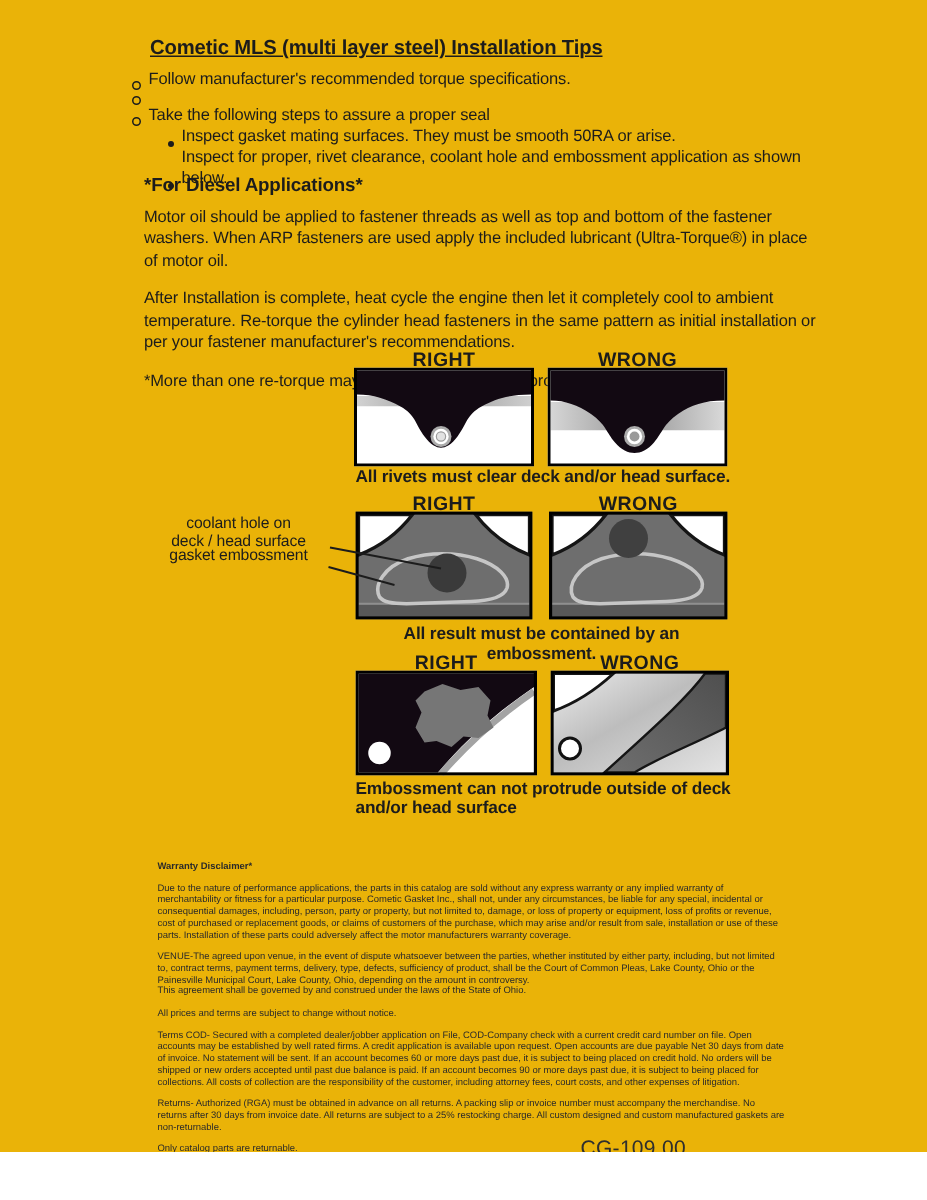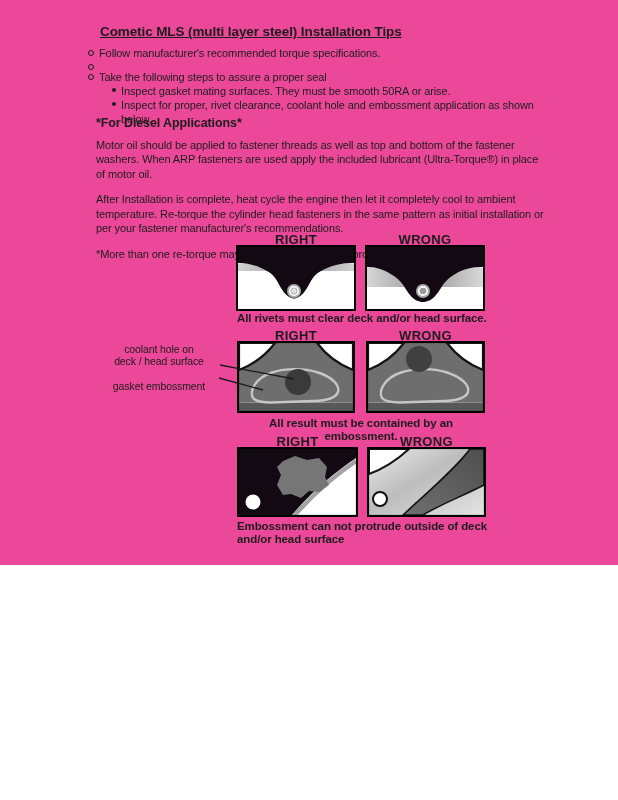--- a/index.html
+++ b/index.html
@@ -1,23 +1,23 @@
 <!DOCTYPE html>
 <html><head>
 <meta charset="utf-8">
 <style>
   html,body{margin:0;padding:0;background:#ffffff;}
   body{width:618px;height:800px;font-family:"Liberation Sans",sans-serif;color:#1c1c1c;}
-  .page{position:relative;width:618px;height:565px;background:#ec4899;overflow:hidden;}
+  .page{position:relative;width:618px;height:768px;background:#eab308;overflow:hidden;}
 
   .title{position:absolute;left:100px;top:24px;font-size:13.5px;font-weight:bold;
          text-decoration:underline;letter-spacing:-0.1px;white-space:nowrap;}
 
   .tips{position:absolute;left:88px;top:46px;width:468px;font-size:11px;line-height:14px;letter-spacing:-0.1px;}
-  .tip{display:flex;align-items:flex-start;}
+  .tip{display:flex;align-items:flex-end;}
   .marker-circle{flex:0 0 auto;width:4px;height:4px;border:1px solid #1c1c1c;border-radius:50%;margin:4px 5px 0 0;}
   .marker-dot{flex:0 0 auto;width:4px;height:4px;background:#1c1c1c;border-radius:50%;margin:4px 5px 0 2px;}
   .subtips{margin-left:22px;}
 
   .diesel{position:absolute;left:96px;top:116px;width:452px;font-size:11px;line-height:14.5px;letter-spacing:-0.1px;}
   .diesel .dh{font-size:12.5px;font-weight:bold;margin:0 0 7px 0;}
   .diesel p{margin:0 0 11px 0;}
 
   .diagrams{position:absolute;left:0;top:232px;width:618px;height:316px;padding-left:36px;}
   .dg-label{position:absolute;font-weight:bold;font-size:13px;text-align:center;letter-spacing:0.3px;}
@@ -119,21 +119,21 @@
 
     <div class="dg-caption" style="left:237px;top:80px;text-align:center;">All rivets must clear deck and/or head surface.</div>
 
     <div class="dg-label" style="left:237px;top:96px;width:118px;">RIGHT</div>
     <div class="dg-label" style="left:366px;top:96px;width:119px;">WRONG</div>
 
     <div class="side-label" style="left:100px;top:111px;width:118px;">
       <span style="display:block">coolant hole on</span>
       <span style="display:block">deck / head surface</span>
     </div>
-    <div class="side-label" style="left:100px;top:148px;width:118px;">gasket embossment</div>
+    <div class="side-label" style="left:100px;top:132px;width:118px;">gasket embossment</div>
 
     <div class="dg-box" style="left:237px;top:109px;width:118px;height:72px;">
       <svg viewBox="0 0 118 72" preserveAspectRatio="none">
         <rect x="0" y="0" width="118" height="72" fill="#6e6e6e"></rect>
         <rect x="2" y="62" width="114" height="8" fill="#585858"></rect>
         <line x1="2" y1="61.5" x2="116" y2="61.5" stroke="#8f8f8f" stroke-width="1.2"></line>
         <path d="M2,2 H38 C28,15 15,24 2,29 Z" fill="#ffffff" stroke="#151515" stroke-width="2.2"></path>
         <path d="M116,2 H80 C90,15 103,24 116,29 Z" fill="#ffffff" stroke="#151515" stroke-width="2.2"></path>
         <path d="M16,57 C12,49 19,37 35,31.5 C49,27 67,27 81,31.5 C95,36 103,44 101,51 C99,57 91,59.5 77,60 L34,61.5 C24,61.5 19,60.5 16,57 Z" fill="none" stroke="#c6c6c6" stroke-width="2.4"></path>
         <circle cx="61" cy="41" r="13" fill="#3a3a3a"></circle>

